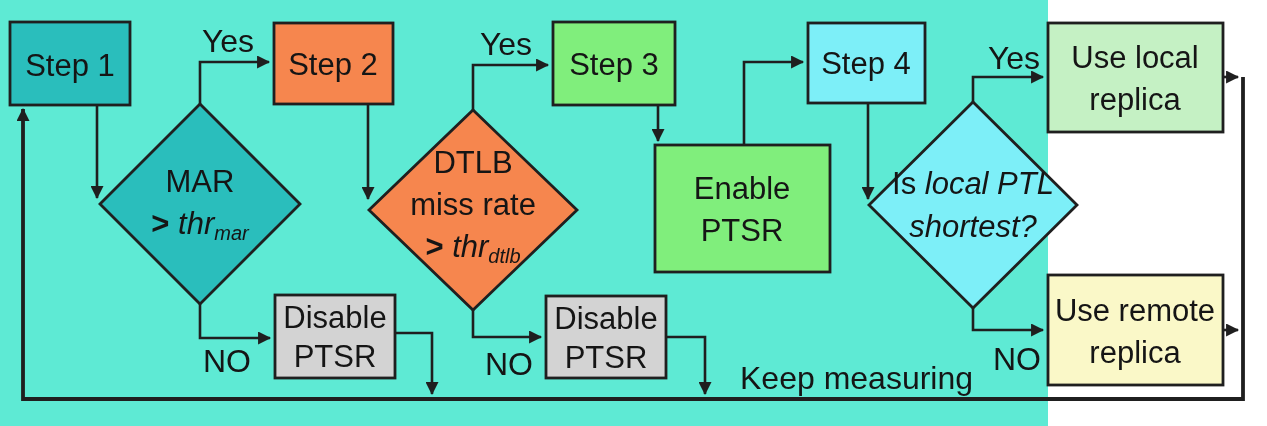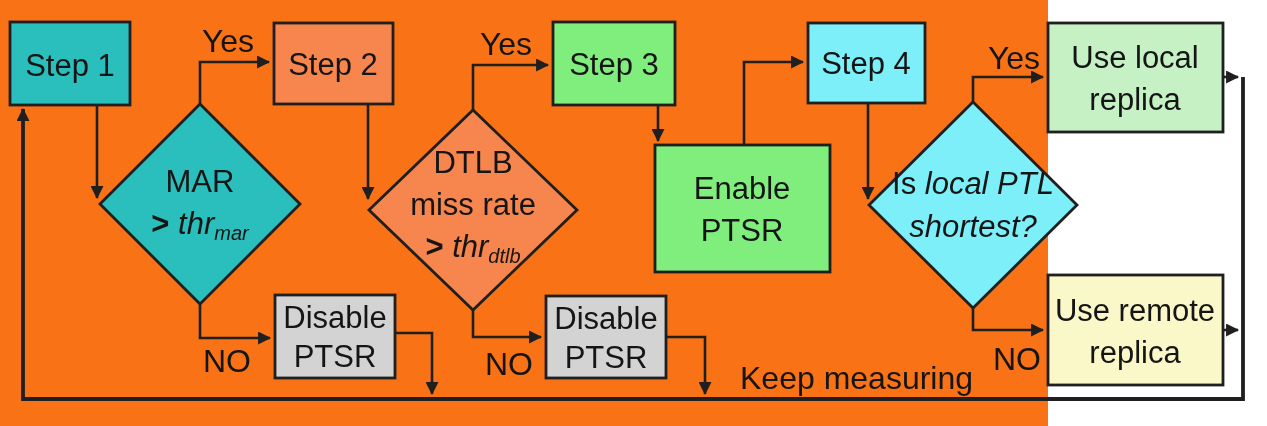--- a/index.html
+++ b/index.html
@@ -1,16 +1,16 @@
 <!DOCTYPE html>
 <html><head>
 <meta charset="utf-8">
 <style>
   html, body { margin: 0; padding: 0; background: #ffffff; }
-  #stage { width: 1048px; height: 426px; position: relative; background: #f97316; }
+  #stage { width: 1048px; height: 426px; position: relative; background: #5eead4; }
   svg { display: block; }
   text {
     font-family: "Liberation Sans", sans-serif;
     fill: #151515;
   }
   .lbl  { font-size: 31px; }
   .big  { font-size: 32px; }
   .it   { font-style: italic; }
   .b    { font-weight: bold; }
   .sub  { font-size: 20px; font-style: italic; }

